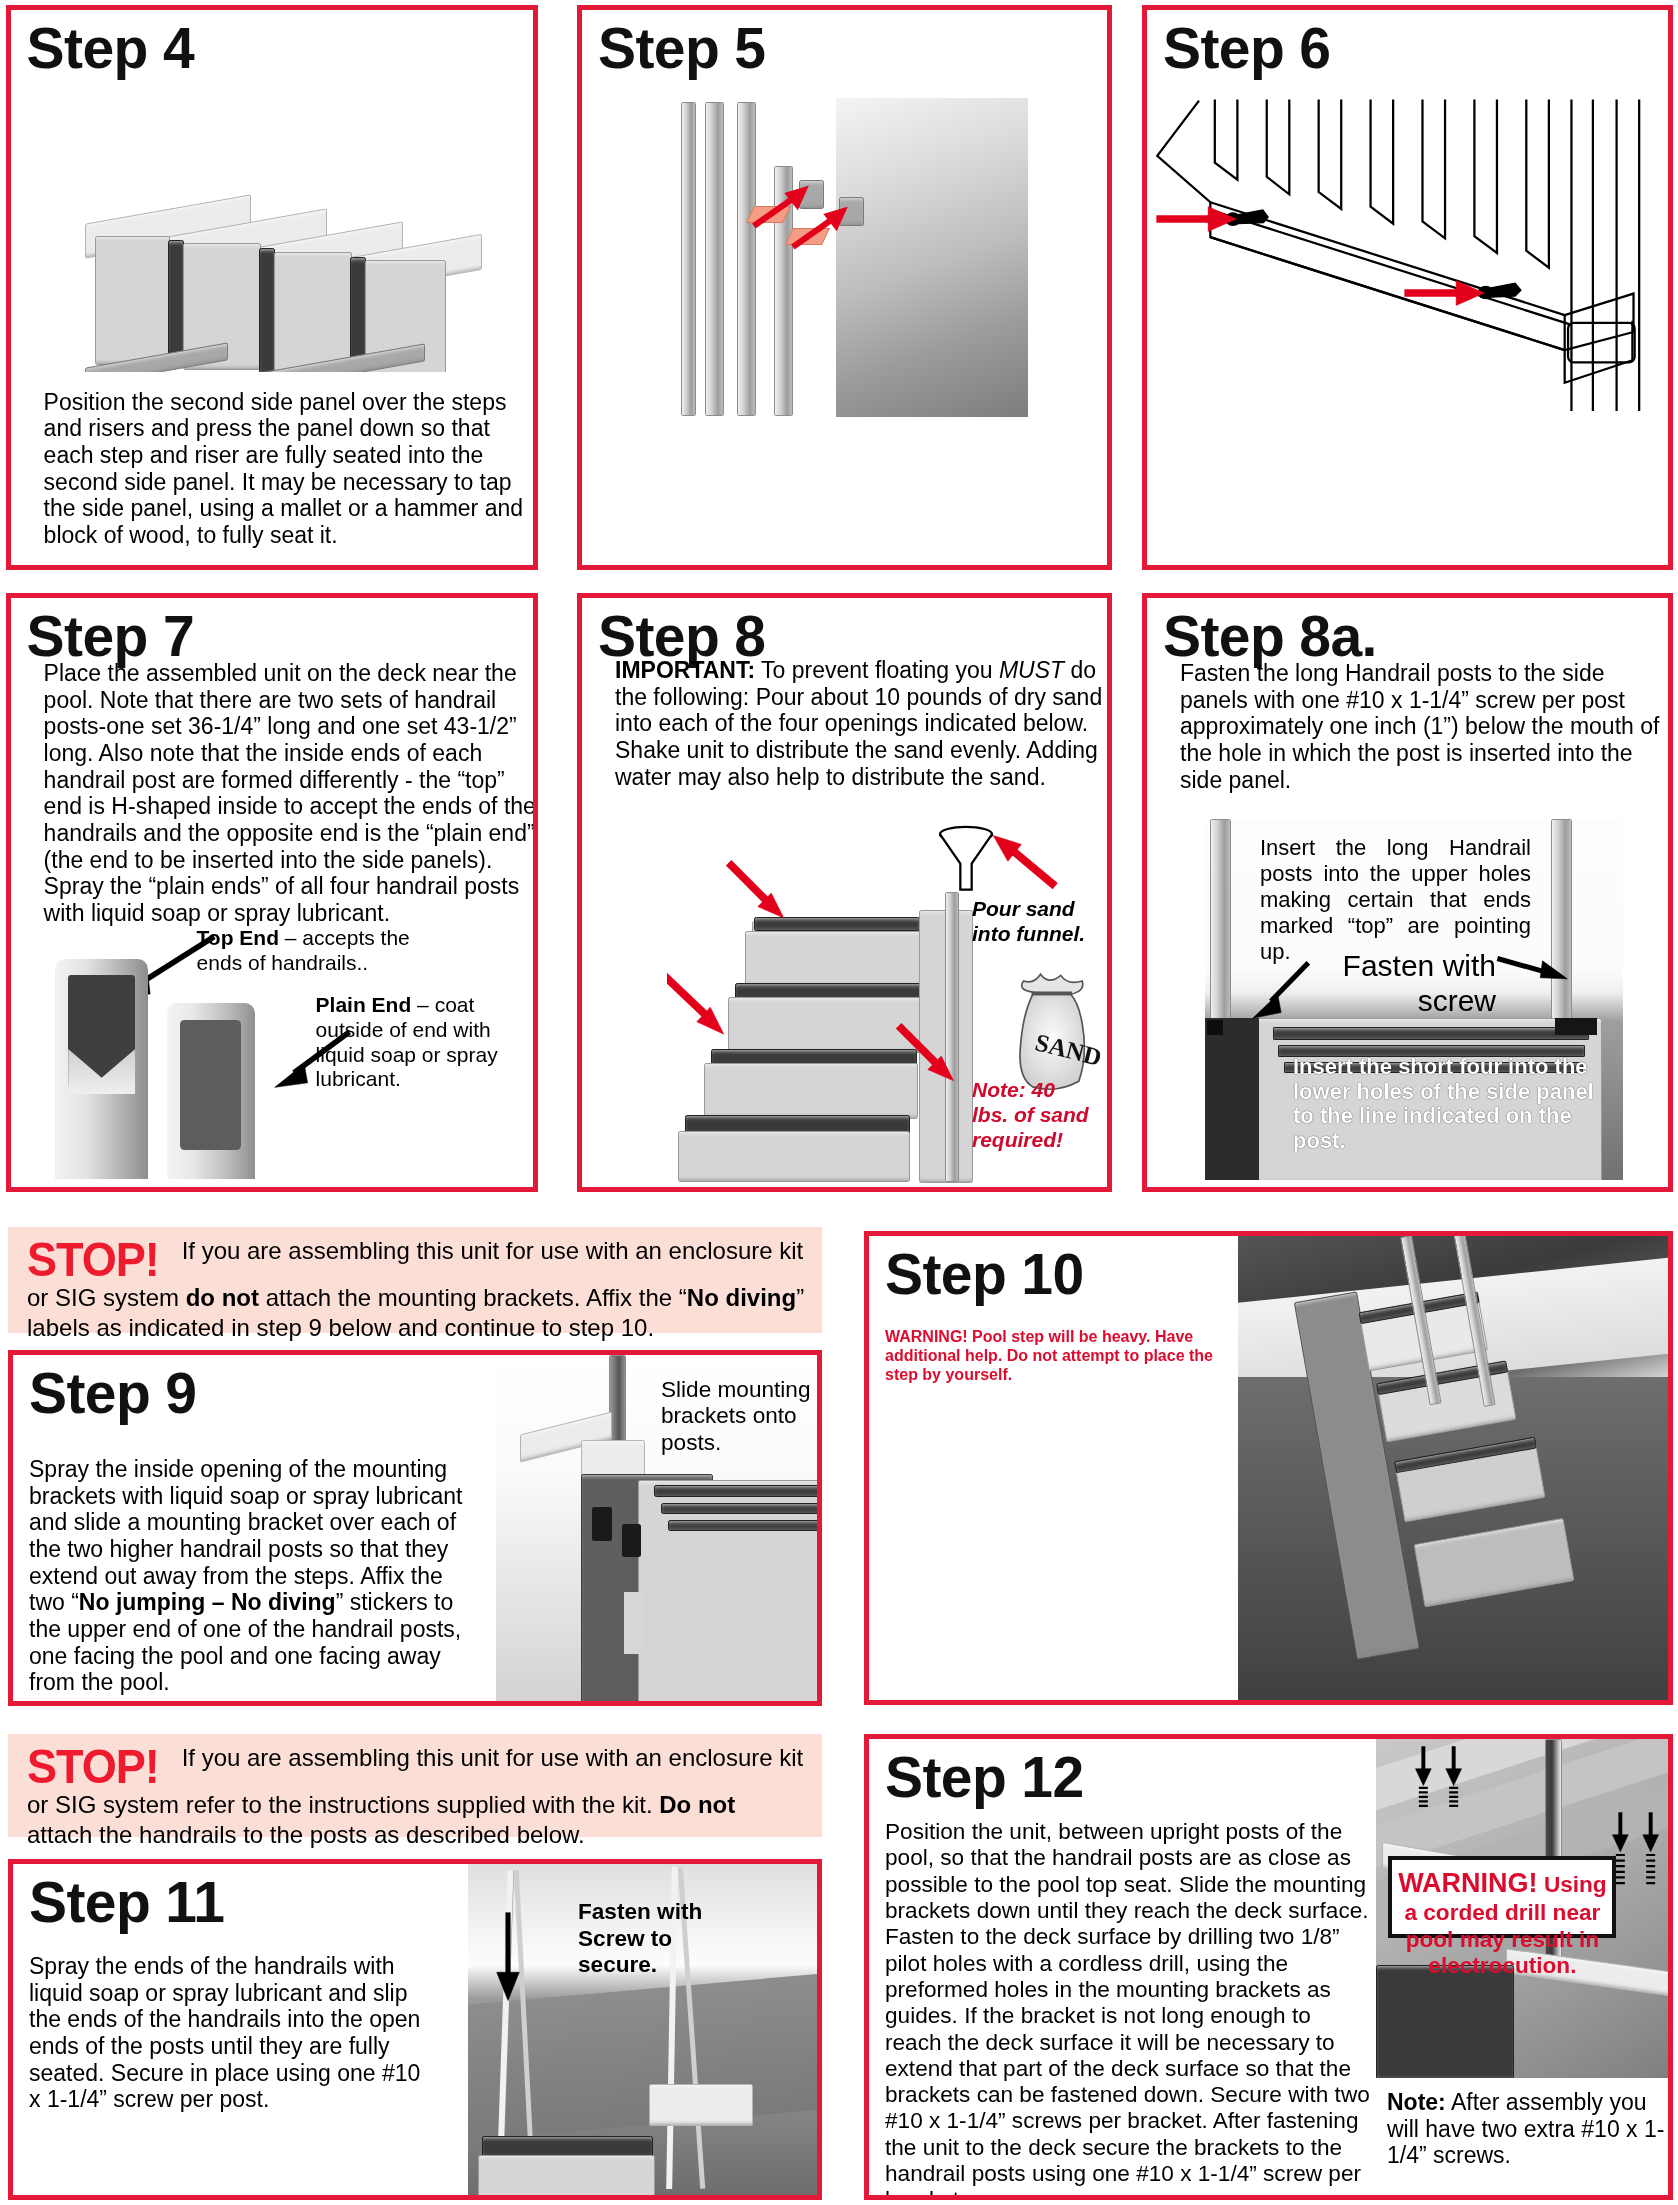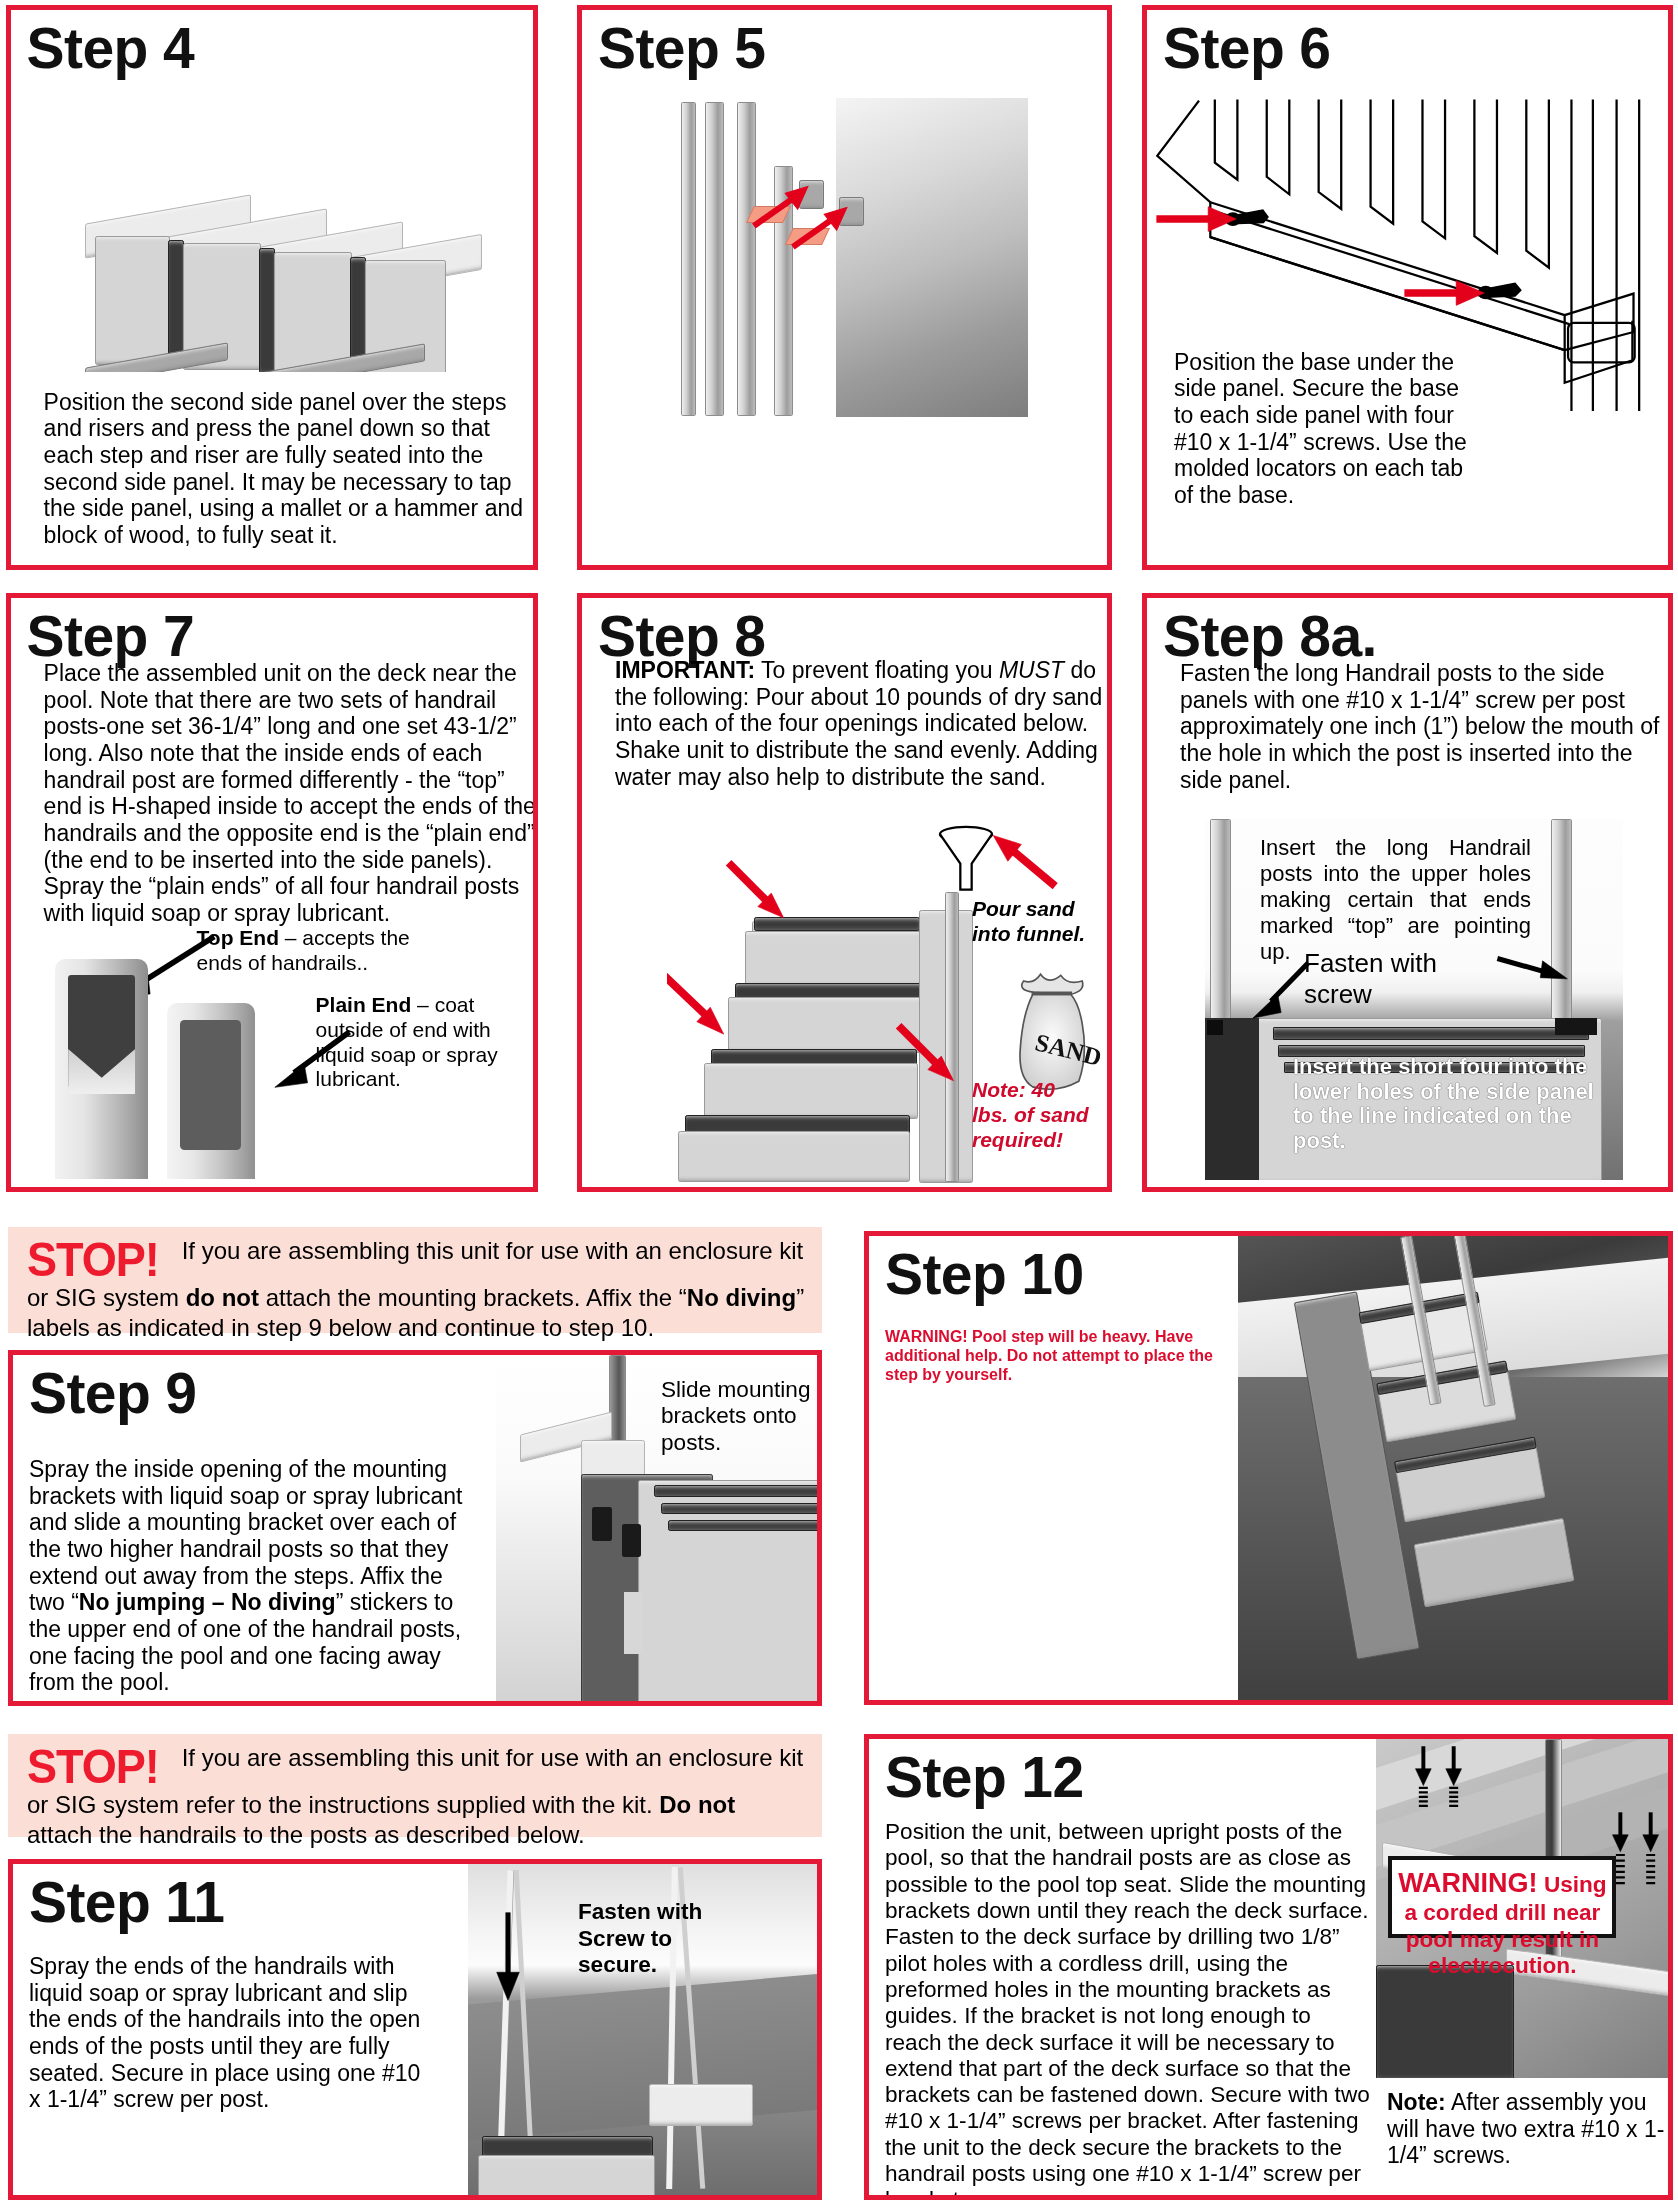--- a/index.html
+++ b/index.html
@@ -191,21 +191,20 @@
         </g>
       </svg>
       <svg class="arrow-red" style="left:254px;top:181px;" width="90" height="34" viewBox="0 0 160 60">
         <g fill="#e3001b" stroke="#e3001b">
           <line x1="6" y1="30" x2="106" y2="30" stroke-width="13"></line>
           <polygon points="148,30 98,8 98,52"></polygon>
         </g>
       </svg>
     </div>
 
-    <div class="body-text" style="position:absolute;left:27px;top:339px;width:294px;">Position the base under the side panel. Secure the base to each side panel with four #10 x 1-1/4” screws. Use the molded locators on each tab of the base.</div>
   </div>
 
   <div class="panel" style="left:5.6px;top:593px;width:532px;height:599px;">
     <div class="step-title">Step 7</div>
 
     <div class="body-text pad" style="position:absolute;left:17px;top:62px;width:497px;">Place the assembled unit on the deck near the pool. Note that there are two sets of handrail posts-one set 36-1/4” long and one set 43-1/2” long. Also note that the inside ends of each handrail post are formed differently - the “top” end is H-shaped inside to accept the ends of the handrails and the opposite end is the “plain end” (the end to be inserted into the side panels). Spray the “plain ends” of all four handrail posts with liquid soap or spray lubricant.</div>
 
     <div class="callout" style="left:186px;top:328px;width:254px;">
       <span class="b">Top End</span><span> – accepts the ends of handrails..</span>
     </div>
@@ -331,21 +330,21 @@
       <div class="slab dk" style="left:68px;top:208px;width:314px;height:11.3px;border-radius:1.1px;"></div>
       <div class="slab dk" style="left:73px;top:226px;width:305px;height:10.2px;border-radius:1.1px;"></div>
       <div class="slab dk" style="left:79px;top:243px;width:297px;height:9px;border-radius:1.1px;"></div>
       <div style="position:absolute;left:0;top:199px;width:54px;height:164px;background:#2c2c2c;"></div>
       <div style="position:absolute;left:2.3px;top:201px;width:16px;height:14.7px;background:#0d0d0d;"></div>
       <div style="position:absolute;left:350px;top:199px;width:42px;height:17px;background:#151515;"></div>
     </div>
 
     <div class="callout" style="left:113px;top:237px;width:271px;text-align:justify;font-size:22px;">Insert the long Handrail posts into the upper holes making certain that ends marked “top” are pointing up.</div>
 
-    <div class="callout" style="left:157px;top:350px;width:192px;font-size:26px;">Fasten with screw</div>
+    <div class="callout" style="left:157px;top:350px;width:192px;font-size:30px;text-align:right;">Fasten with screw</div>
 
     <svg class="arrow-blk" style="left:99px;top:359px;" width="68" height="68" viewBox="0 0 120 120">
       <g fill="#000" stroke="#000">
           <line x1="110" y1="10" x2="44" y2="78" stroke-width="9"></line>
       <polygon points="12,108 56,66 62,98"></polygon>
         </g>
     </svg>
     <svg class="arrow-blk" style="left:347px;top:349px;" width="79" height="40" viewBox="0 0 140 70">
       <g fill="#000" stroke="#000">
           <line x1="6" y1="20" x2="92" y2="44" stroke-width="9"></line>

